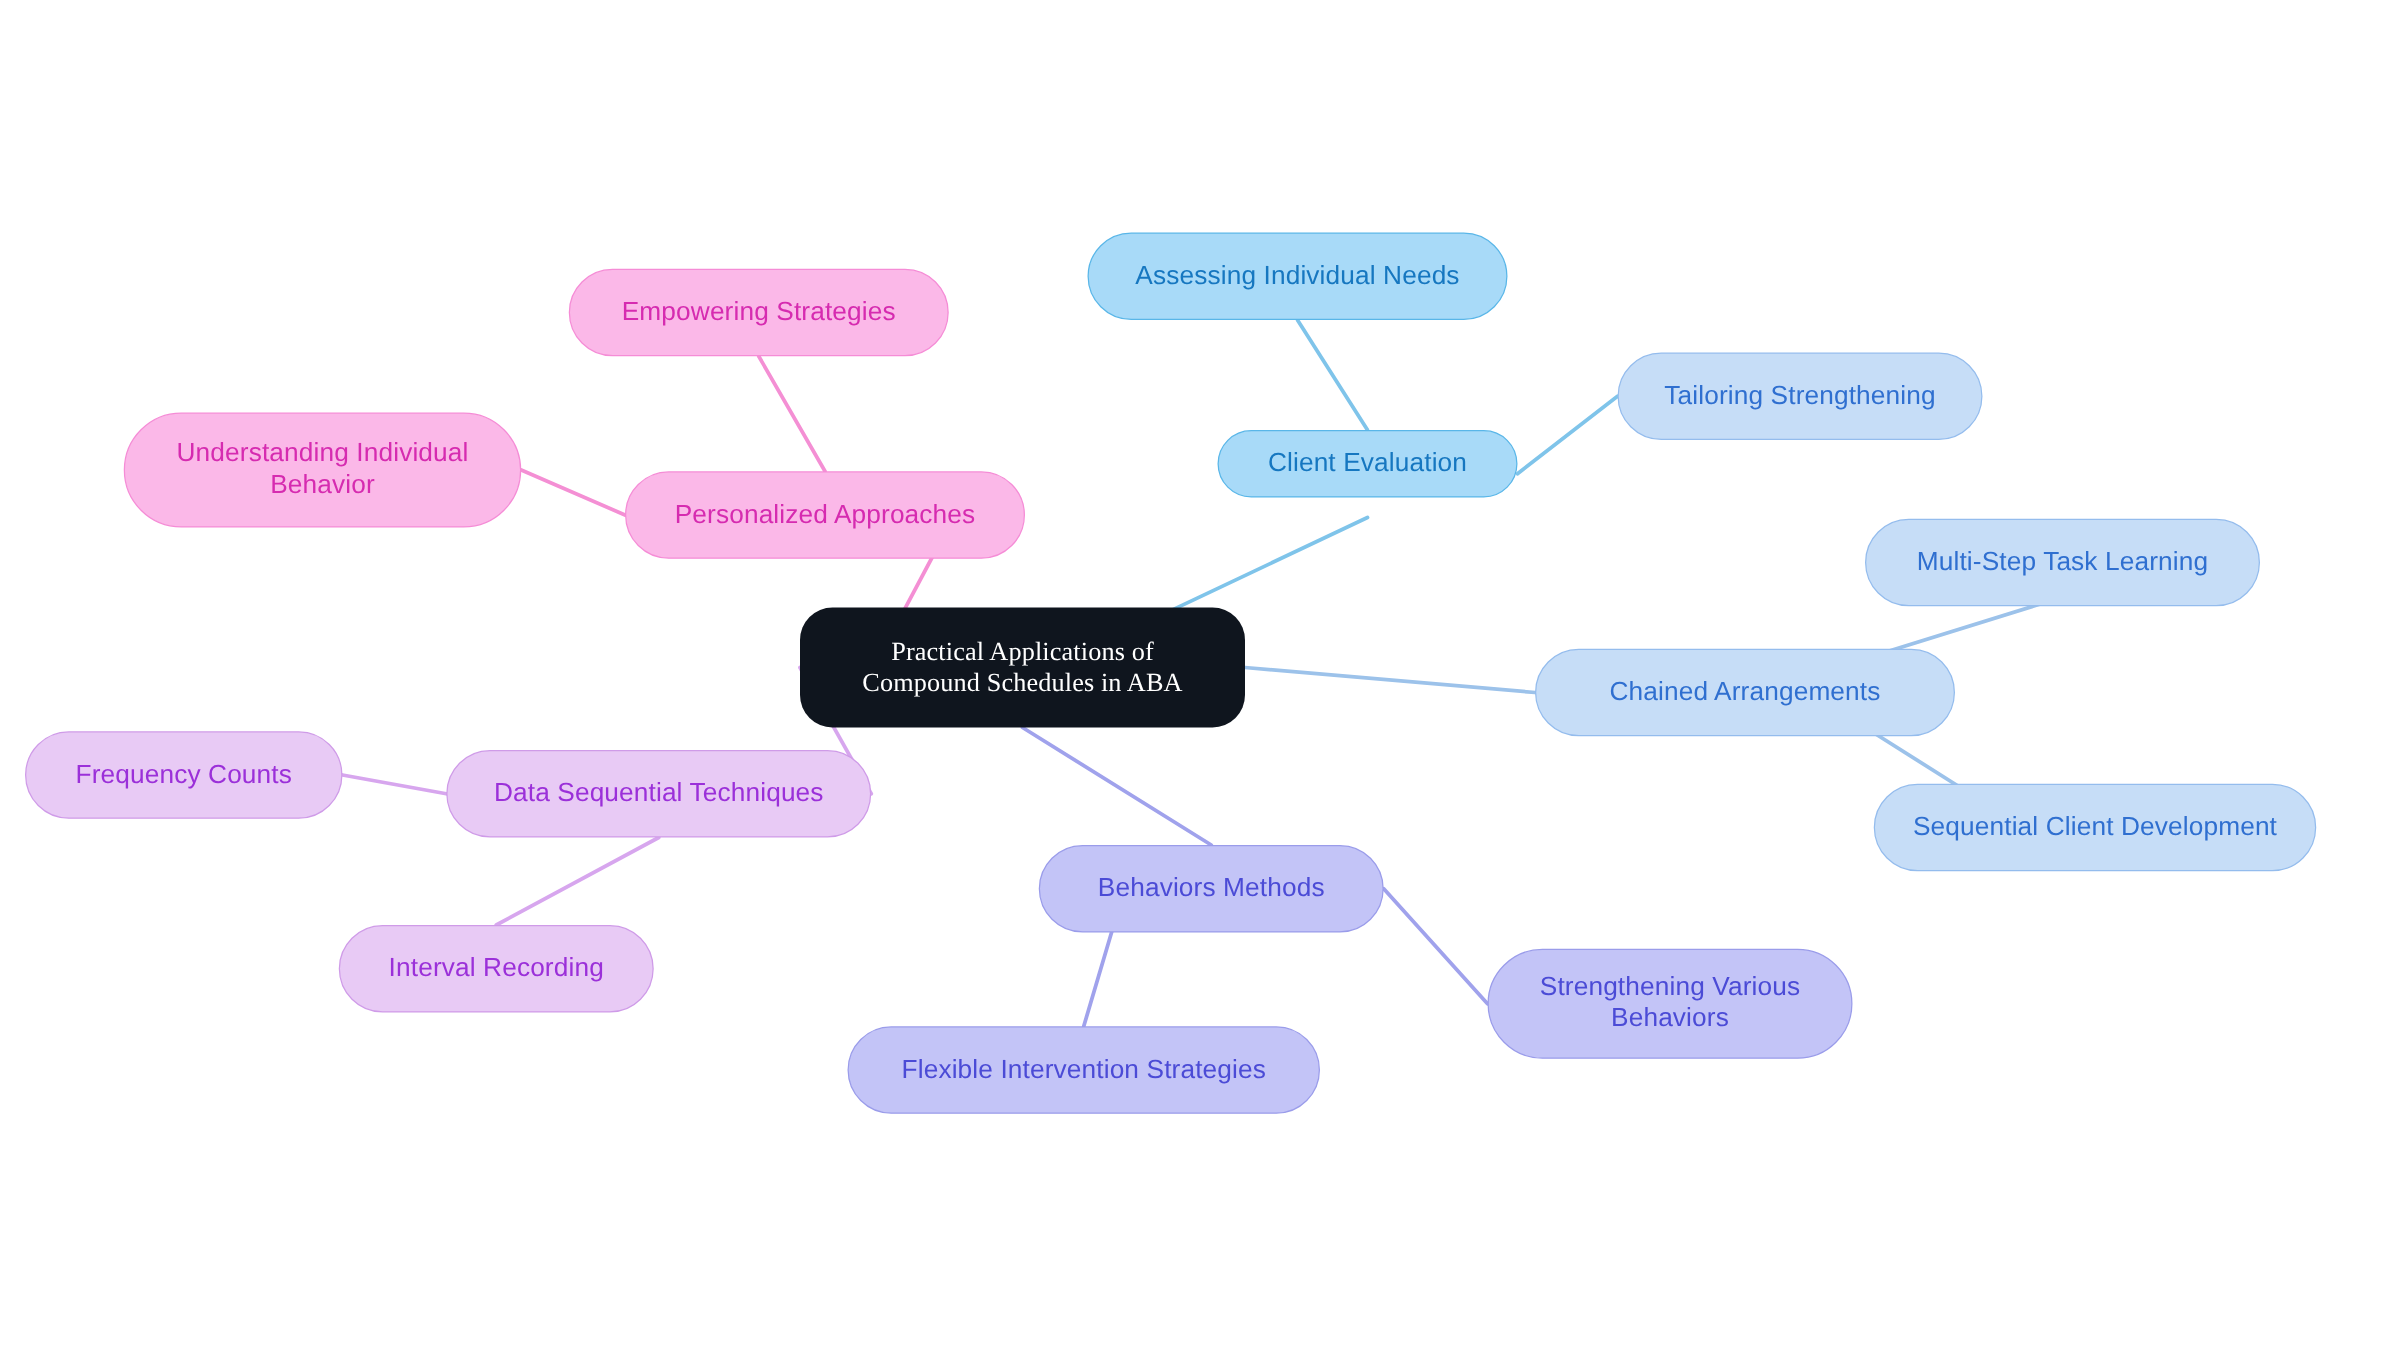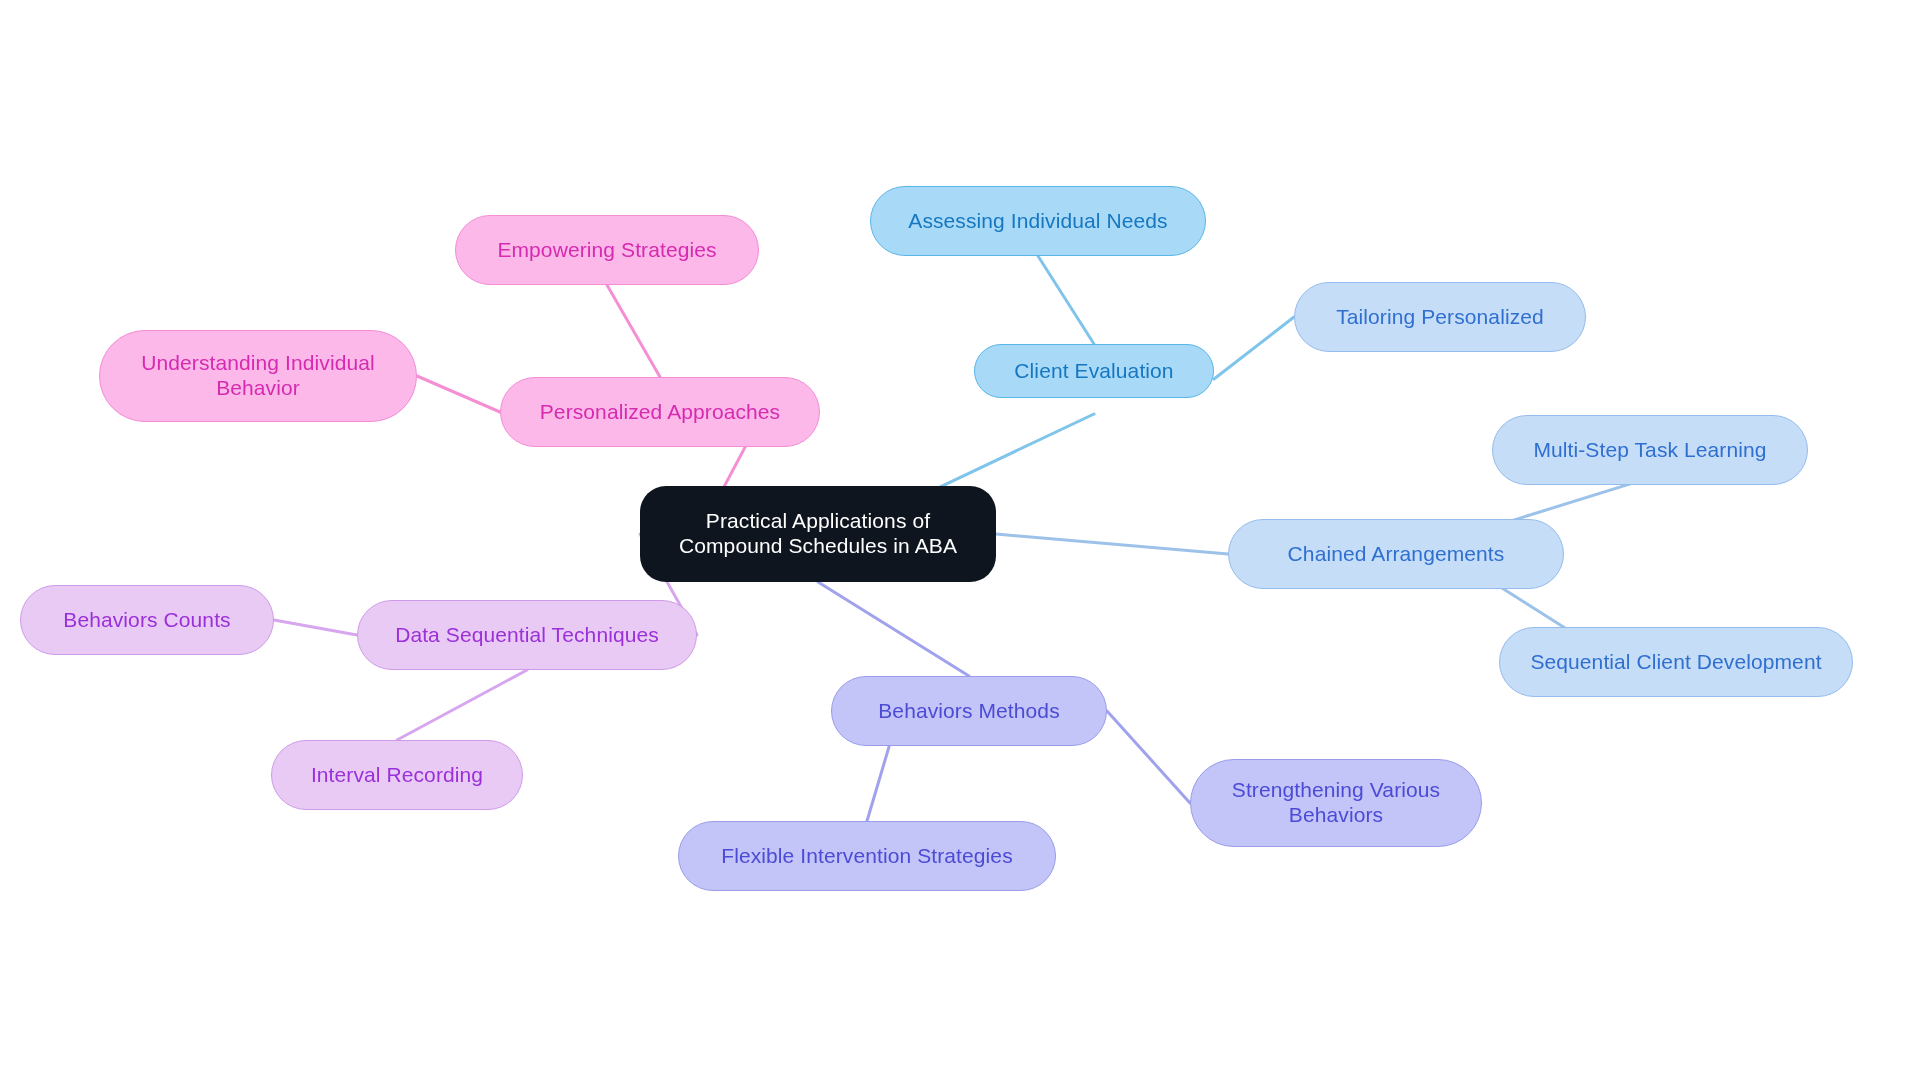--- a/index.html
+++ b/index.html
@@ -42,20 +42,21 @@
     padding: 6px 14px;
     white-space: pre-line;
     letter-spacing: 0.1px;
   }
   .node.root {
     border-radius: 26px;
     border-width: 0;
     font-size: 21px;
     font-weight: 400;
     padding: 26px 22px;
+    font-family: Liberation Serif, serif;
   }
   .node-label {
     display: block;
     white-space: pre-line;
   }
 </style>
 </head>
 <body>
 
 <div id="mindmap-canvas" style="background: rgb(255, 255, 255);">
@@ -74,29 +75,29 @@
       <path d="M 527 670 Q 462 705 397 740" fill="none" stroke="#d7a6ee" stroke-width="3" stroke-linecap="round"></path>
       <path d="M 718.32 497.52 Q 733.96 468.06 749.6 438.6" fill="none" stroke="#f48fd4" stroke-width="3" stroke-linecap="round"></path>
       <path d="M 660 377 Q 633.5 331 607 285" fill="none" stroke="#f48fd4" stroke-width="3" stroke-linecap="round"></path>
       <path d="M 500 412 Q 458.5 394 417 376" fill="none" stroke="#f48fd4" stroke-width="3" stroke-linecap="round"></path>
     </svg>
   <div id="node-layer">
       <div class="node root" style="left: 640px; top: 486px; width: 356px; height: 96px; font-size: 21px; background: rgb(15, 21, 30); color: rgb(255, 255, 255);"><span class="node-label">Practical Applications of
 Compound Schedules in ABA</span></div>
       <div class="node" style="left: 974px; top: 344px; width: 240px; height: 54px; font-size: 21px; background: rgb(168, 218, 248); color: rgb(22, 119, 192); border-color: rgb(89, 182, 232);"><span class="node-label">Client Evaluation</span></div>
       <div class="node" style="left: 870px; top: 186px; width: 336px; height: 70px; font-size: 21px; background: rgb(168, 218, 248); color: rgb(22, 119, 192); border-color: rgb(89, 182, 232);"><span class="node-label">Assessing Individual Needs</span></div>
-      <div class="node" style="left: 1294px; top: 282px; width: 292px; height: 70px; font-size: 21px; background: rgb(198, 221, 247); color: rgb(47, 111, 208); border-color: rgb(148, 188, 237);"><span class="node-label">Tailoring Personalized</span></div>
+      <div class="node" style="left: 1294px; top: 282px; width: 292px; height: 70px; font-size: 21px; background: rgb(198, 221, 247); color: rgb(47, 111, 208); border-color: rgb(148, 188, 237);"><span class="node-label">Tailoring Strengthening</span></div>
       <div class="node" style="left: 1228px; top: 519px; width: 336px; height: 70px; font-size: 21px; background: rgb(198, 221, 247); color: rgb(47, 111, 208); border-color: rgb(148, 188, 237);"><span class="node-label">Chained Arrangements</span></div>
       <div class="node" style="left: 1492px; top: 415px; width: 316px; height: 70px; font-size: 21px; background: rgb(198, 221, 247); color: rgb(47, 111, 208); border-color: rgb(148, 188, 237);"><span class="node-label">Multi-Step Task Learning</span></div>
       <div class="node" style="left: 1499px; top: 627px; width: 354px; height: 70px; font-size: 21px; background: rgb(198, 221, 247); color: rgb(47, 111, 208); border-color: rgb(148, 188, 237);"><span class="node-label">Sequential Client Development</span></div>
       <div class="node" style="left: 831px; top: 676px; width: 276px; height: 70px; font-size: 21px; background: rgb(195, 196, 247); color: rgb(75, 75, 214); border-color: rgb(154, 156, 234);"><span class="node-label">Behaviors Methods</span></div>
       <div class="node" style="left: 1190px; top: 759px; width: 292px; height: 88px; font-size: 21px; background: rgb(195, 196, 247); color: rgb(75, 75, 214); border-color: rgb(154, 156, 234);"><span class="node-label">Strengthening Various
 Behaviors</span></div>
       <div class="node" style="left: 678px; top: 821px; width: 378px; height: 70px; font-size: 21px; background: rgb(195, 196, 247); color: rgb(75, 75, 214); border-color: rgb(154, 156, 234);"><span class="node-label">Flexible Intervention Strategies</span></div>
       <div class="node" style="left: 357px; top: 600px; width: 340px; height: 70px; font-size: 21px; background: rgb(232, 202, 245); color: rgb(155, 48, 217); border-color: rgb(207, 155, 232);"><span class="node-label">Data Sequential Techniques</span></div>
-      <div class="node" style="left: 20px; top: 585px; width: 254px; height: 70px; font-size: 21px; background: rgb(232, 202, 245); color: rgb(155, 48, 217); border-color: rgb(207, 155, 232);"><span class="node-label">Behaviors Counts</span></div>
+      <div class="node" style="left: 20px; top: 585px; width: 254px; height: 70px; font-size: 21px; background: rgb(232, 202, 245); color: rgb(155, 48, 217); border-color: rgb(207, 155, 232);"><span class="node-label">Frequency Counts</span></div>
       <div class="node" style="left: 271px; top: 740px; width: 252px; height: 70px; font-size: 21px; background: rgb(232, 202, 245); color: rgb(155, 48, 217); border-color: rgb(207, 155, 232);"><span class="node-label">Interval Recording</span></div>
       <div class="node" style="left: 500px; top: 377px; width: 320px; height: 70px; font-size: 21px; background: rgb(251, 184, 232); color: rgb(214, 43, 176); border-color: rgb(245, 140, 214);"><span class="node-label">Personalized Approaches</span></div>
       <div class="node" style="left: 455px; top: 215px; width: 304px; height: 70px; font-size: 21px; background: rgb(251, 184, 232); color: rgb(214, 43, 176); border-color: rgb(245, 140, 214);"><span class="node-label">Empowering Strategies</span></div>
       <div class="node" style="left: 99px; top: 330px; width: 318px; height: 92px; font-size: 21px; background: rgb(251, 184, 232); color: rgb(214, 43, 176); border-color: rgb(245, 140, 214);"><span class="node-label">Understanding Individual
 Behavior</span></div>
     </div>
 </div>
 
 </body></html>

